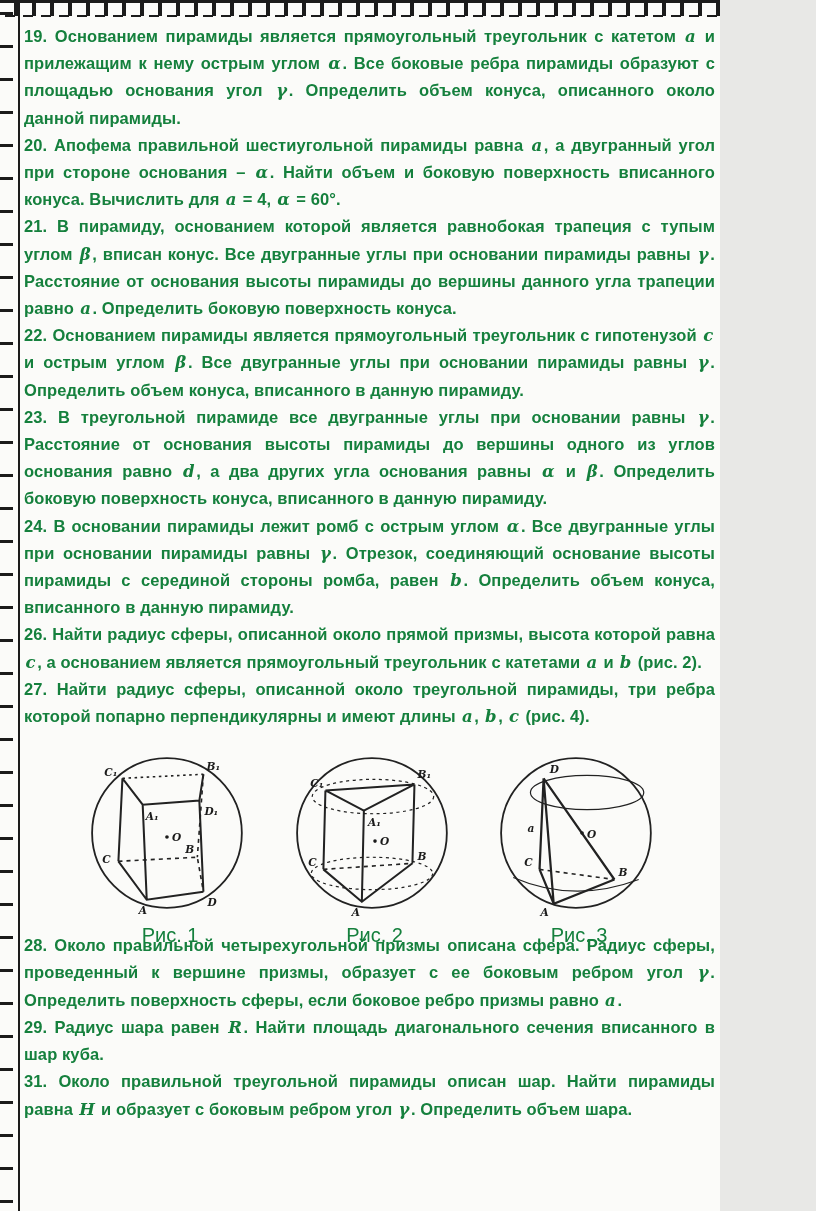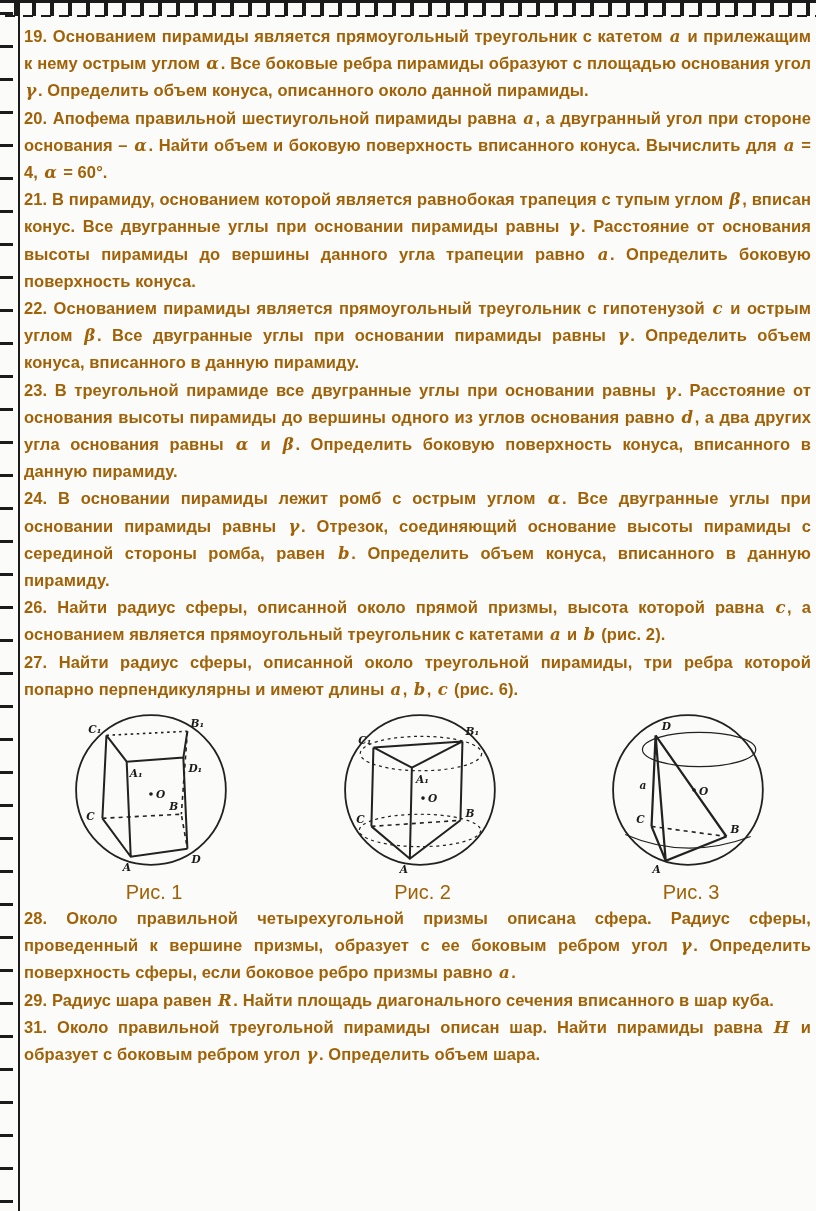--- a/index.html
+++ b/index.html
@@ -1,22 +1,22 @@
 <!DOCTYPE html>
 <html><head>
 <meta charset="utf-8">
 <style>
   html,body{margin:0;padding:0;background:#e8e8e6;}
   .page{
     position:relative;
-    width:816px;height:1211px;
+    width:720px;height:1211px;
     background:#fbfbf9;
     overflow:hidden;
     font-family:"Liberation Sans",sans-serif;
-    color:#a16207;
+    color:#15803d;
   }
   
   .border-top{
     position:absolute;top:0;left:0;right:0;height:21px;
     border-top:3px solid #1b1b1b;
     background-image:linear-gradient(90deg, transparent 0 14px, #1b1b1b 14px 17px);
     background-size:18px 13px;
     background-repeat:repeat-x;
   }
   .border-top::after{
@@ -38,21 +38,21 @@
     letter-spacing:.1px;
   }
   .problem .var{
     font-family:"DejaVu Serif",serif;font-style:italic;font-weight:600;
     padding:0 1.5px;
   }
   .figures{
     display:flex;justify-content:space-between;
     padding:6px 34px 0 44px;height:202px;box-sizing:border-box;
   }
-  figure{margin:0;text-align:center;}
+  figure{margin:16px;text-align:center;}
   figcaption{
     font-size:20px;font-weight:normal;margin-top:0;
     font-family:"Liberation Sans",sans-serif;
   }
   svg .ink{stroke:#222;fill:none;}
   svg text{
     font-family:"DejaVu Serif",serif;font-style:italic;font-weight:bold;
     font-size:10.5px;fill:#1b1b1b;
   }
 </style>
@@ -66,21 +66,21 @@
   <div class="content">
 
     <div>
         <p class="problem"><span class="pnum">19.</span><span class="txt"> Основанием пирамиды является прямоугольный треугольник с катетом </span><span class="var">a</span><span class="txt"> и прилежащим к нему острым углом </span><span class="var">α</span><span class="txt">. Все боковые ребра пирамиды образуют с площадью основания угол </span><span class="var">γ</span><span class="txt">. Определить объем конуса, описанного около данной пирамиды.</span></p>
         <p class="problem"><span class="pnum">20.</span><span class="txt"> Апофема правильной шестиугольной пирамиды равна </span><span class="var">a</span><span class="txt">, а двугранный угол при стороне основания – </span><span class="var">α</span><span class="txt">. Найти объем и боковую поверхность вписанного конуса. Вычислить для </span><span class="var">a</span><span class="txt"> = 4, </span><span class="var">α</span><span class="txt"> = 60°.</span></p>
         <p class="problem"><span class="pnum">21.</span><span class="txt"> В пирамиду, основанием которой является равнобокая трапеция с тупым углом </span><span class="var">β</span><span class="txt">, вписан конус. Все двугранные углы при основании пирамиды равны </span><span class="var">γ</span><span class="txt">. Расстояние от основания высоты пирамиды до вершины данного угла трапеции равно </span><span class="var">a</span><span class="txt">. Определить боковую поверхность конуса.</span></p>
         <p class="problem"><span class="pnum">22.</span><span class="txt"> Основанием пирамиды является прямоугольный треугольник с гипотенузой </span><span class="var">c</span><span class="txt"> и острым углом </span><span class="var">β</span><span class="txt">. Все двугранные углы при основании пирамиды равны </span><span class="var">γ</span><span class="txt">. Определить объем конуса, вписанного в данную пирамиду.</span></p>
         <p class="problem"><span class="pnum">23.</span><span class="txt"> В треугольной пирамиде все двугранные углы при основании равны </span><span class="var">γ</span><span class="txt">. Расстояние от основания высоты пирамиды до вершины одного из углов основания равно </span><span class="var">d</span><span class="txt">, а два других угла основания равны </span><span class="var">α</span><span class="txt"> и </span><span class="var">β</span><span class="txt">. Определить боковую поверхность конуса, вписанного в данную пирамиду.</span></p>
         <p class="problem"><span class="pnum">24.</span><span class="txt"> В основании пирамиды лежит ромб  с острым углом </span><span class="var">α</span><span class="txt">. Все двугранные углы при основании пирамиды равны </span><span class="var">γ</span><span class="txt">. Отрезок, соединяющий основание высоты пирамиды с серединой стороны ромба, равен </span><span class="var">b</span><span class="txt">. Определить объем конуса, вписанного в данную пирамиду.</span></p>
         <p class="problem"><span class="pnum">26.</span><span class="txt"> Найти радиус сферы, описанной около прямой призмы, высота которой равна </span><span class="var">c</span><span class="txt">, а основанием является прямоугольный треугольник с катетами </span><span class="var">a</span><span class="txt"> и </span><span class="var">b</span><span class="txt"> (рис. 2).</span></p>
-        <p class="problem"><span class="pnum">27.</span><span class="txt"> Найти радиус сферы, описанной около треугольной пирамиды, три ребра которой попарно перпендикулярны и имеют длины </span><span class="var">a</span><span class="txt">, </span><span class="var">b</span><span class="txt">, </span><span class="var">c</span><span class="txt"> (рис. 6).</span></p>
+        <p class="problem"><span class="pnum">27.</span><span class="txt"> Найти радиус сферы, описанной около треугольной пирамиды, три ребра которой попарно перпендикулярны и имеют длины </span><span class="var">a</span><span class="txt">, </span><span class="var">b</span><span class="txt">, </span><span class="var">c</span><span class="txt"> (рис. 4).</span></p>
       </div>
 
     <div class="figures">
 
       <figure>
         <svg width="172" height="168" viewBox="0 0 170 166">
           <circle class="ink" cx="82" cy="80" r="74" stroke-width="1.8"></circle>
 
           <path class="ink" stroke-width="2" d="M38,26 L58,52 L114,48 L118,22 M38,26 L34,108 M58,52 L62,146 M114,48 L118,138 M34,108 L62,146 L118,138"></path>
 

